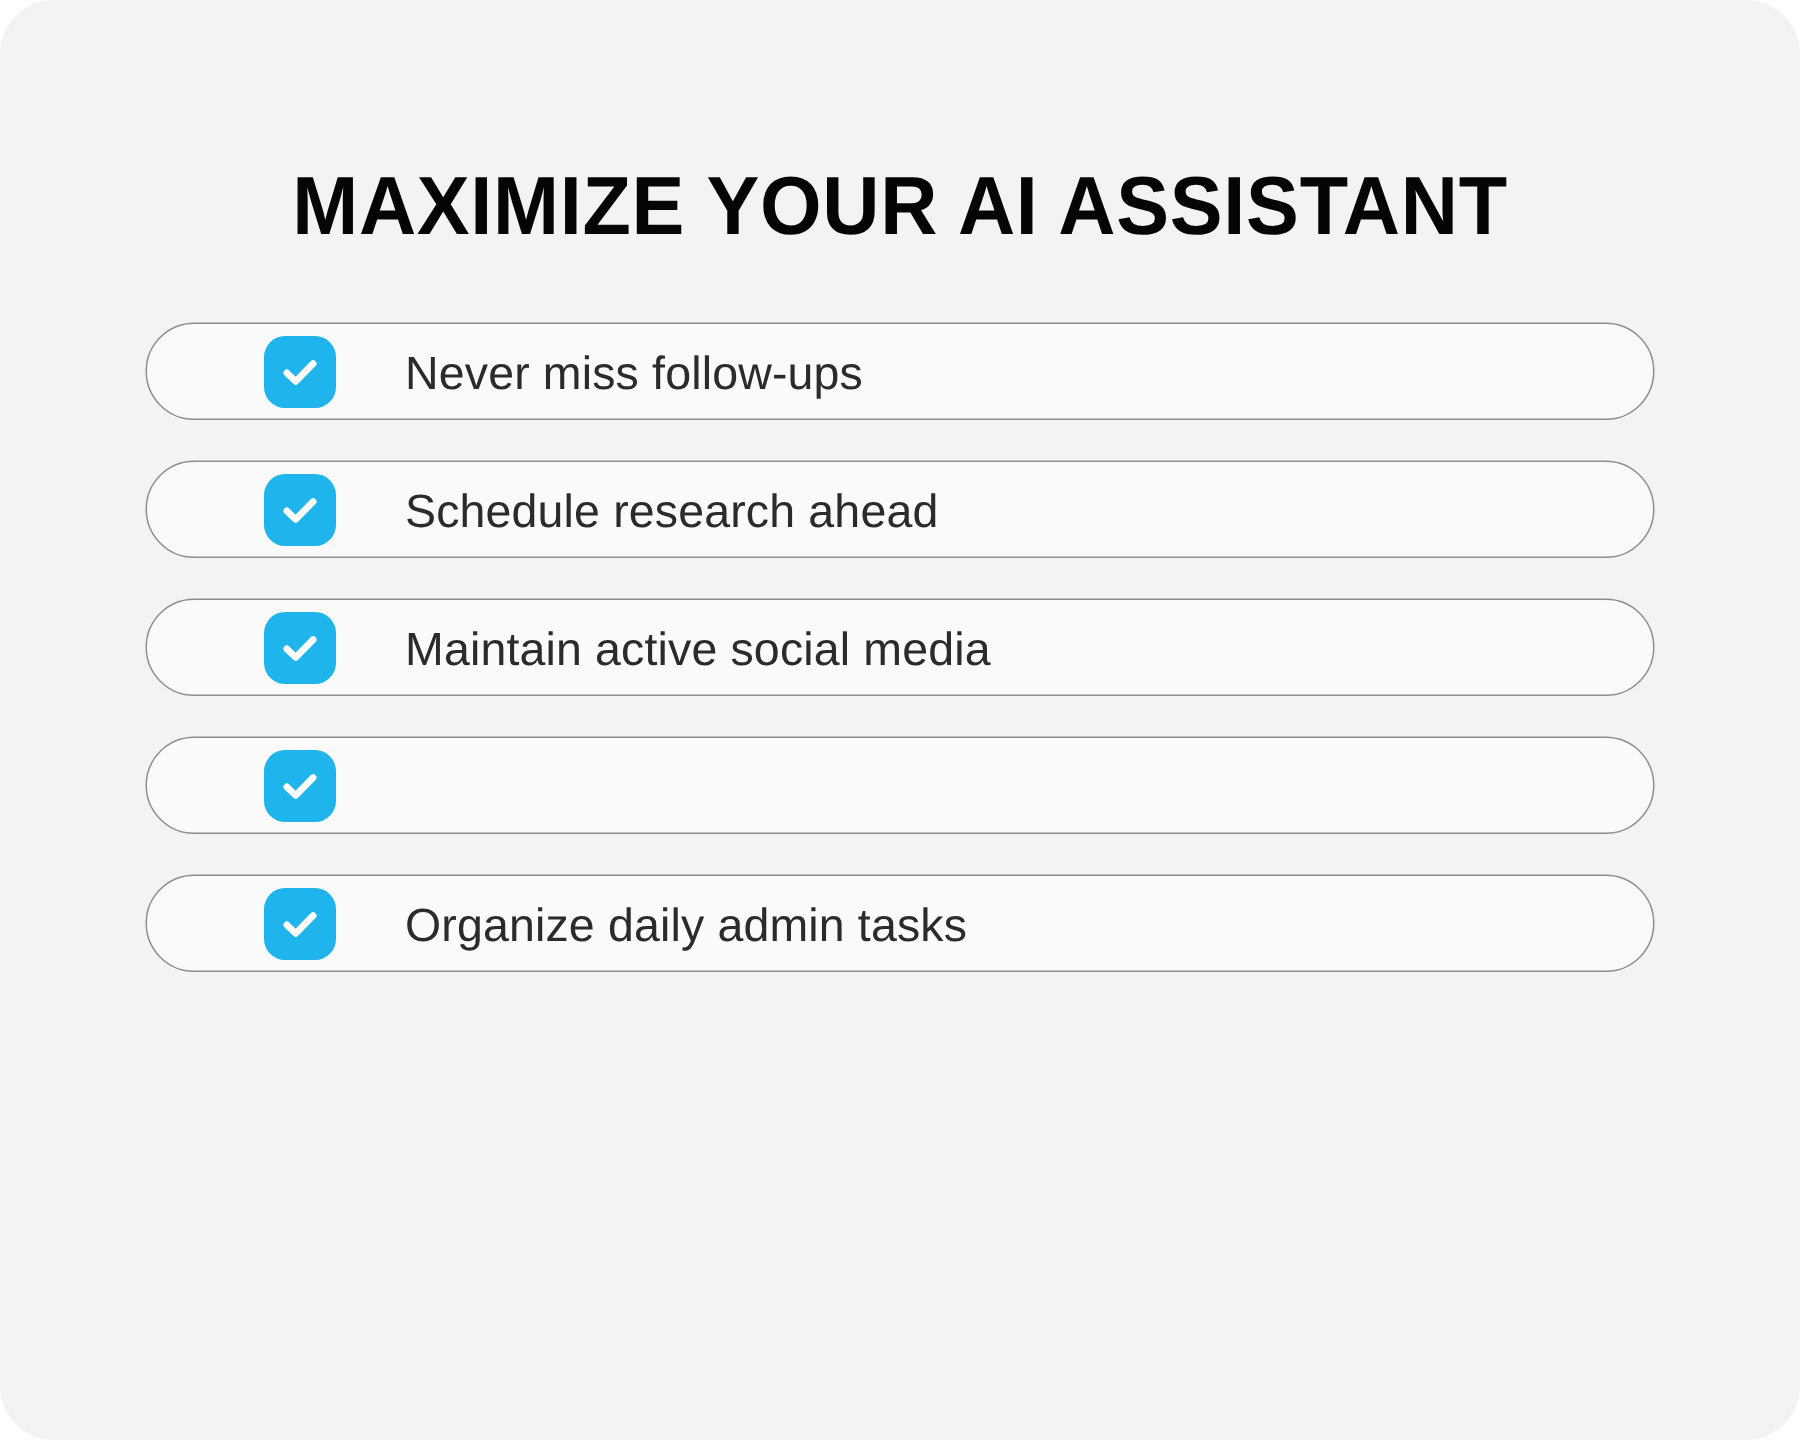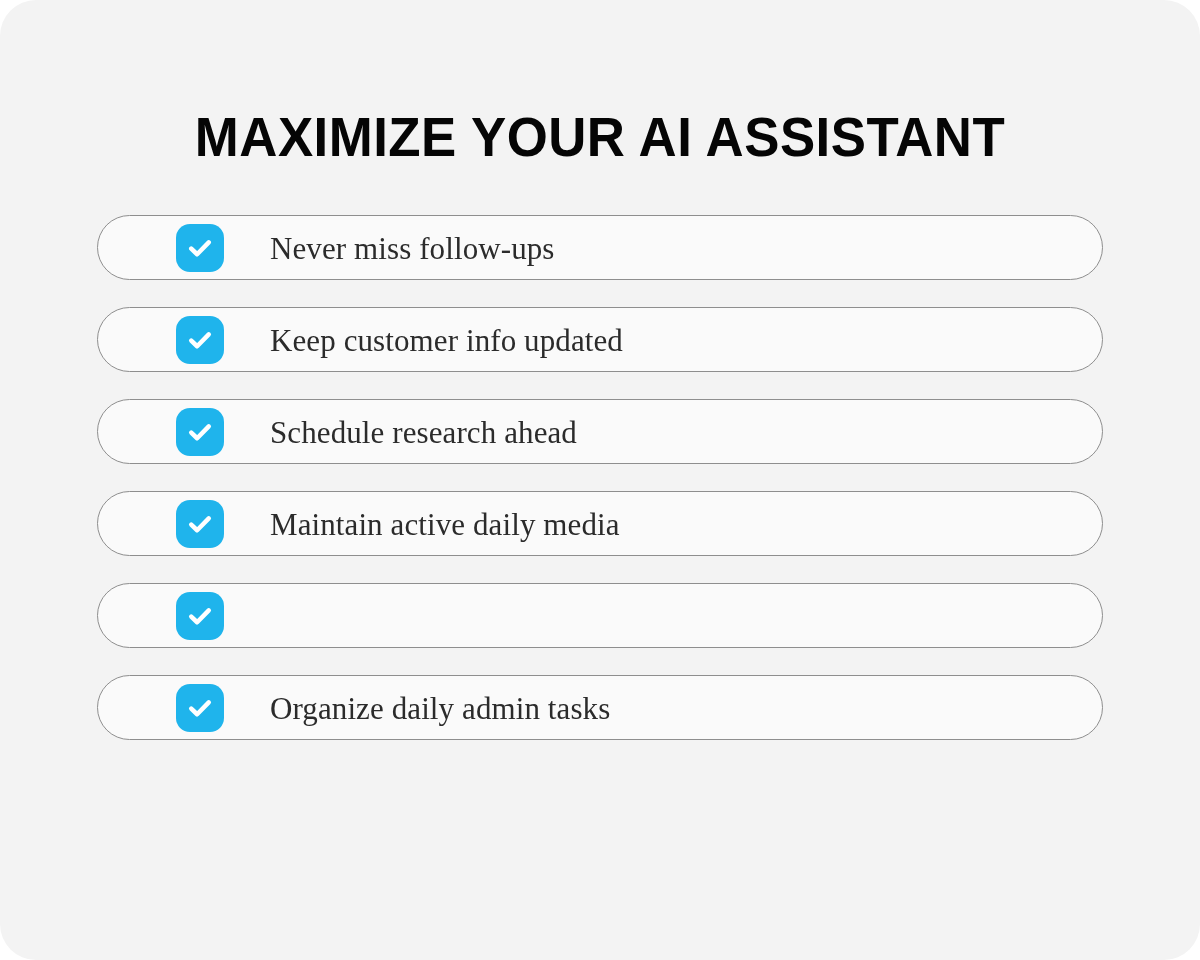--- a/index.html
+++ b/index.html
@@ -84,21 +84,21 @@
     height: 30px;
   }
 
   .item-label {
     position: absolute;
     left: 172px;
     top: 0;
     height: 65px;
     display: flex;
     align-items: center;
-    font-family: Liberation Serif, serif;
+    font-family: Liberation Sans, sans-serif;
     font-size: 31px;
     font-weight: 400;
     color: #2b2b2b;
     letter-spacing: 0.1px;
     white-space: nowrap;
   }
 </style>
 </head>
 <body>
 
@@ -110,46 +110,38 @@
 
     <div class="item">
       <span class="checkbox">
         <svg viewBox="0 0 24 24" aria-hidden="true">
           <path d="M5 12.5 L9.7 17 L19 7.5" fill="none" stroke="#ffffff" stroke-width="3.6" stroke-linecap="round" stroke-linejoin="round"></path>
         </svg>
       </span>
       <span class="item-label">Never miss follow-ups</span>
     </div>
 
-    <div class="item">
-      <span class="checkbox">
-        <svg viewBox="0 0 24 24" aria-hidden="true">
-          <path d="M5 12.5 L9.7 17 L19 7.5" fill="none" stroke="#ffffff" stroke-width="3.6" stroke-linecap="round" stroke-linejoin="round"></path>
-        </svg>
-      </span>
-      <span class="item-label">Keep customer info updated</span>
-    </div>
 
 
     <div class="item">
       <span class="checkbox">
         <svg viewBox="0 0 24 24" aria-hidden="true">
           <path d="M5 12.5 L9.7 17 L19 7.5" fill="none" stroke="#ffffff" stroke-width="3.6" stroke-linecap="round" stroke-linejoin="round"></path>
         </svg>
       </span>
       <span class="item-label">Schedule research ahead</span>
     </div>
 
     <div class="item">
       <span class="checkbox">
         <svg viewBox="0 0 24 24" aria-hidden="true">
           <path d="M5 12.5 L9.7 17 L19 7.5" fill="none" stroke="#ffffff" stroke-width="3.6" stroke-linecap="round" stroke-linejoin="round"></path>
         </svg>
       </span>
-      <span class="item-label">Maintain active daily media</span>
+      <span class="item-label">Maintain active social media</span>
     </div>
 
     <div class="item">
       <span class="checkbox">
         <svg viewBox="0 0 24 24" aria-hidden="true">
           <path d="M5 12.5 L9.7 17 L19 7.5" fill="none" stroke="#ffffff" stroke-width="3.6" stroke-linecap="round" stroke-linejoin="round"></path>
         </svg>
       </span>
     </div>
 

